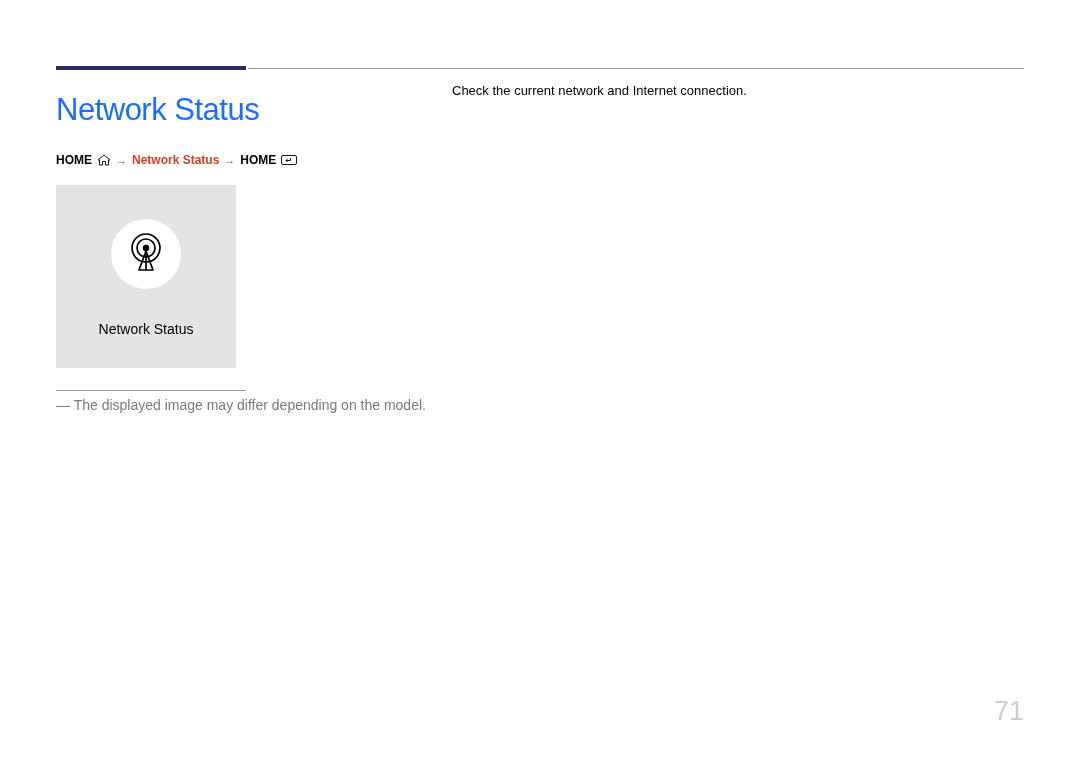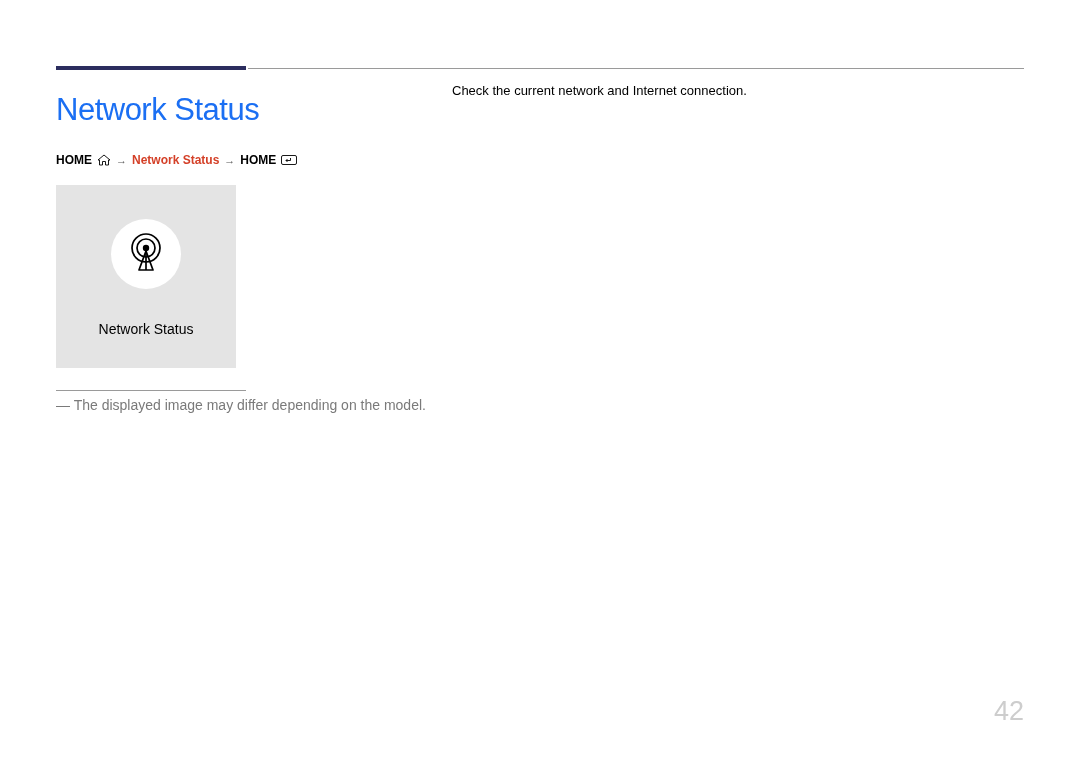--- a/index.html
+++ b/index.html
@@ -167,13 +167,13 @@
         <line x1="22" y1="21" x2="22" y2="40" stroke="#000" stroke-width="1.7"></line>
       </svg>
     </span>
   </div>
   <div class="tile-label">Network Status</div>
 </div>
 
 <div class="footnote-divider"></div>
 <div class="footnote">― The displayed image may differ depending on the model.</div>
 
-<div class="page-number">42</div>
+<div class="page-number">71</div>
 
 </body></html>

